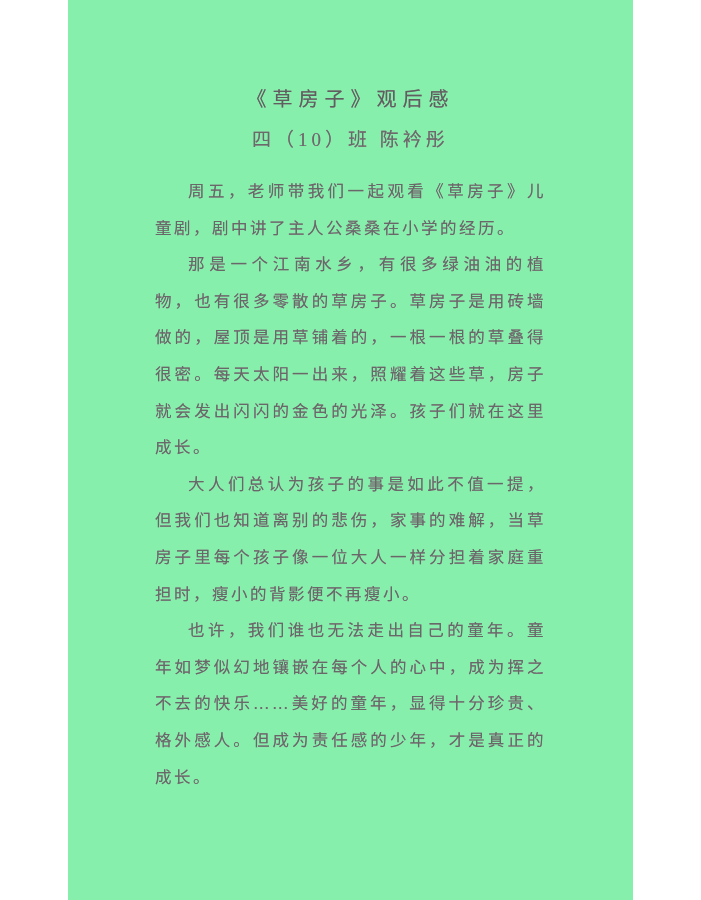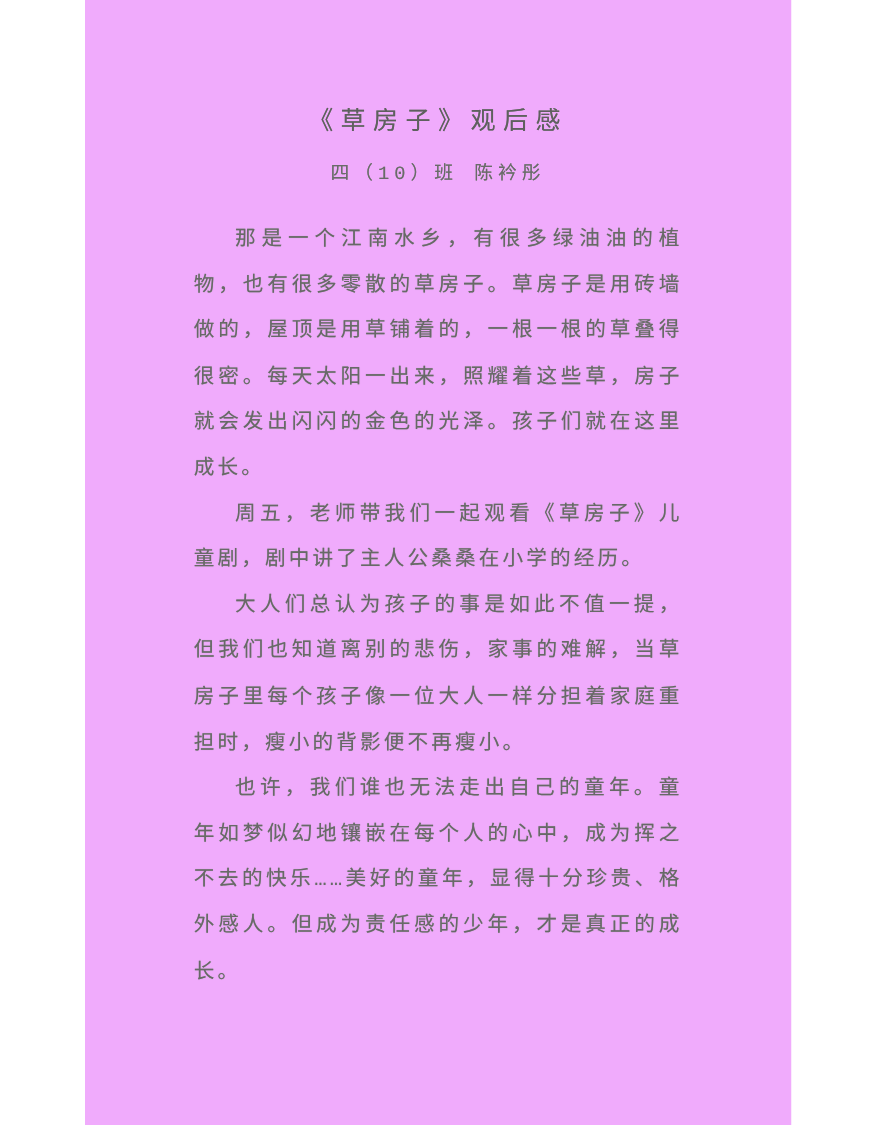--- a/index.html
+++ b/index.html
@@ -5,39 +5,39 @@
   html, body {
     margin: 0;
     padding: 0;
     background: #ffffff;
   }
   .scan-page {
     position: relative;
     width: 565px;
     height: 900px;
     margin: 0 auto;
-    background: #f0abfc;
+    background: #86efac;
     overflow: hidden;
-    font-family: Liberation Mono, monospace;
+    font-family: Liberation Serif, serif;
     box-sizing: border-box;
     padding: 86px 87px 0 87px;
   }
   .essay-title {
     text-align: center;
     font-size: 20px;
     letter-spacing: 6px;
     color: #5f5f5f;
     font-weight: 500;
     line-height: 26px;
     margin: 0 0 0 0;
     text-shadow: 0 0 0.5px #8a8a8a;
   }
   .essay-byline {
     text-align: center;
-    font-size: 15px;
+    font-size: 19px;
     letter-spacing: 4px;
     color: #6a6a6a;
     line-height: 24px;
     margin: 16px 0 0 0;
     text-shadow: 0 0 0.5px #959595;
   }
   .essay-body {
     margin-top: 22px;
   }
   .essay-body p {
@@ -55,18 +55,18 @@
 </style>
 </head>
 <body>
 
 <div class="scan-page">
   <h1 class="essay-title">《草房子》观后感</h1>
 
   <div class="essay-byline">四（10）班 陈衿彤</div>
 
   <div class="essay-body">
+    <p>周五，老师带我们一起观看《草房子》儿童剧，剧中讲了主人公桑桑在小学的经历。</p>
     <p>那是一个江南水乡，有很多绿油油的植物，也有很多零散的草房子。草房子是用砖墙做的，屋顶是用草铺着的，一根一根的草叠得很密。每天太阳一出来，照耀着这些草，房子就会发出闪闪的金色的光泽。孩子们就在这里成长。</p>
-    <p>周五，老师带我们一起观看《草房子》儿童剧，剧中讲了主人公桑桑在小学的经历。</p>
     <p>大人们总认为孩子的事是如此不值一提，但我们也知道离别的悲伤，家事的难解，当草房子里每个孩子像一位大人一样分担着家庭重担时，瘦小的背影便不再瘦小。</p>
     <p>也许，我们谁也无法走出自己的童年。童年如梦似幻地镶嵌在每个人的心中，成为挥之不去的快乐……美好的童年，显得十分珍贵、格外感人。但成为责任感的少年，才是真正的成长。</p>
   </div>
 </div>
 
 </body></html>

